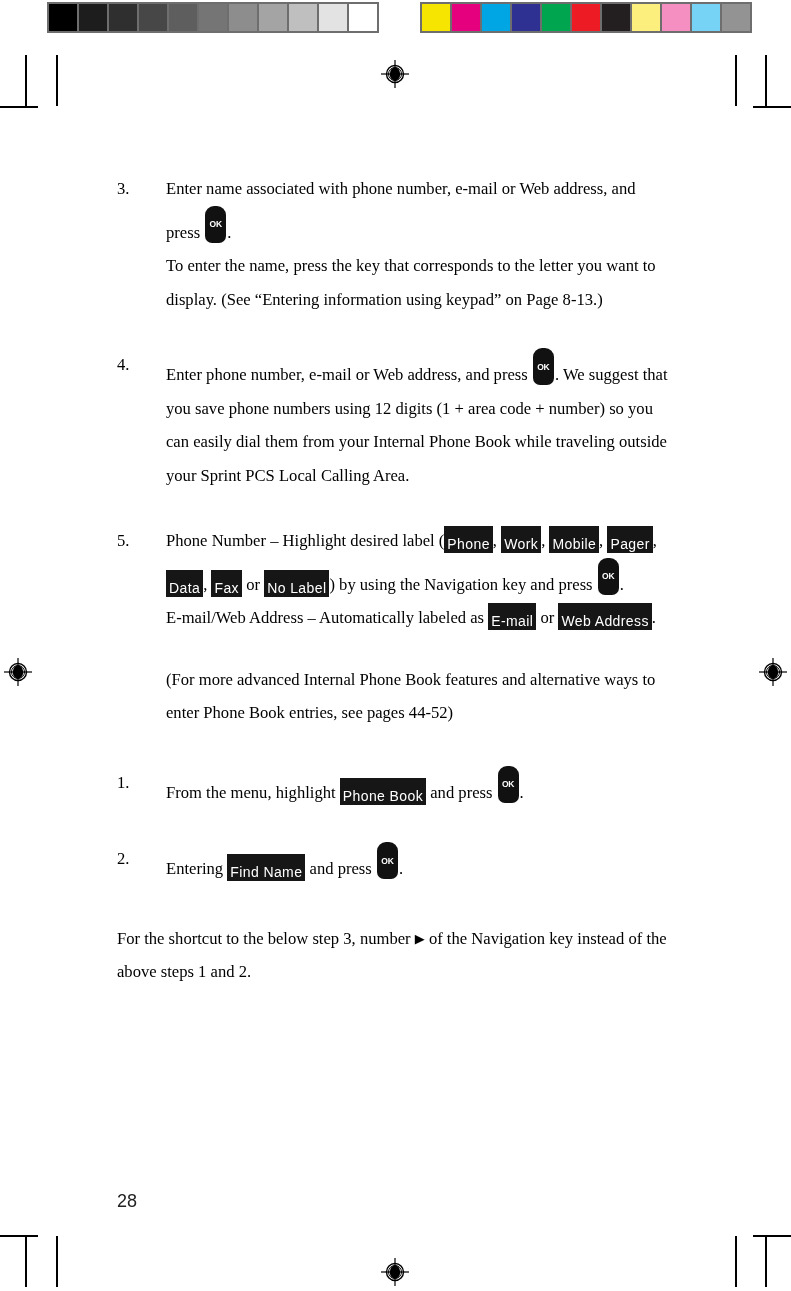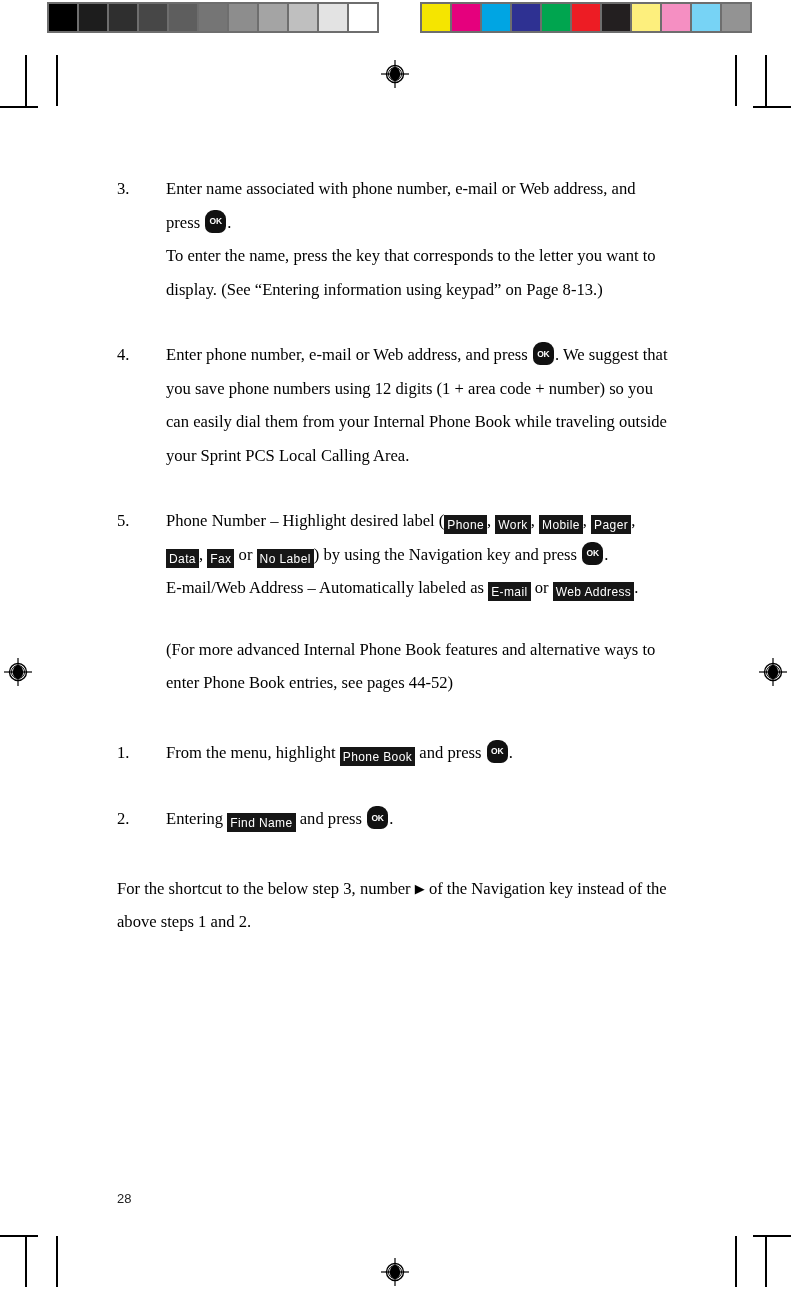--- a/index.html
+++ b/index.html
@@ -81,21 +81,21 @@
     padding-left: 49px;
     font-size: 16.6px;
     line-height: 33.5px;
   }
 
   
   .okkey {
     display: inline-block;
     position: relative;
     width: 21px;
-    height: 23px;
+    height: 37px;
     background: #111111;
     border-radius: 9px 9px 7px 7px;
     vertical-align: -5px;
     margin: 0 1px;
     overflow: hidden;
   }
   .okkey span {
     position: absolute;
     left: 0;
     right: 0;
@@ -109,24 +109,24 @@
     letter-spacing: -0.2px;
     line-height: 1;
   }
 
   
   .lcd {
     display: inline-block;
     background: #161616;
     color: #ffffff;
     font-family: "Liberation Sans", sans-serif;
-    font-size: 12px;
+    font-size: 14px;
     line-height: 18px;
     height: 18px;
-    padding: 1px 3px 0 3px;
+    padding: 9px 3px 0 3px;
     letter-spacing: 0.4px;
     vertical-align: -3px;
     white-space: pre;
     filter: blur(0.35px);
   }
 
   
   .section-heading {
     margin: 0;
     font-family: "Liberation Sans", sans-serif;
@@ -136,21 +136,21 @@
     color: #e8112d;
     letter-spacing: -0.1px;
   }
 
   
   #pagenum {
     position: absolute;
     left: 117px;
     top: 1191px;
     font-family: "Liberation Sans", sans-serif;
-    font-size: 13px;
+    font-size: 18px;
     color: #222222;
   }
 
   .arrow-glyph {
     font-size: 13px;
     vertical-align: 1px;
   }
 </style>
 </head>
 <body>

